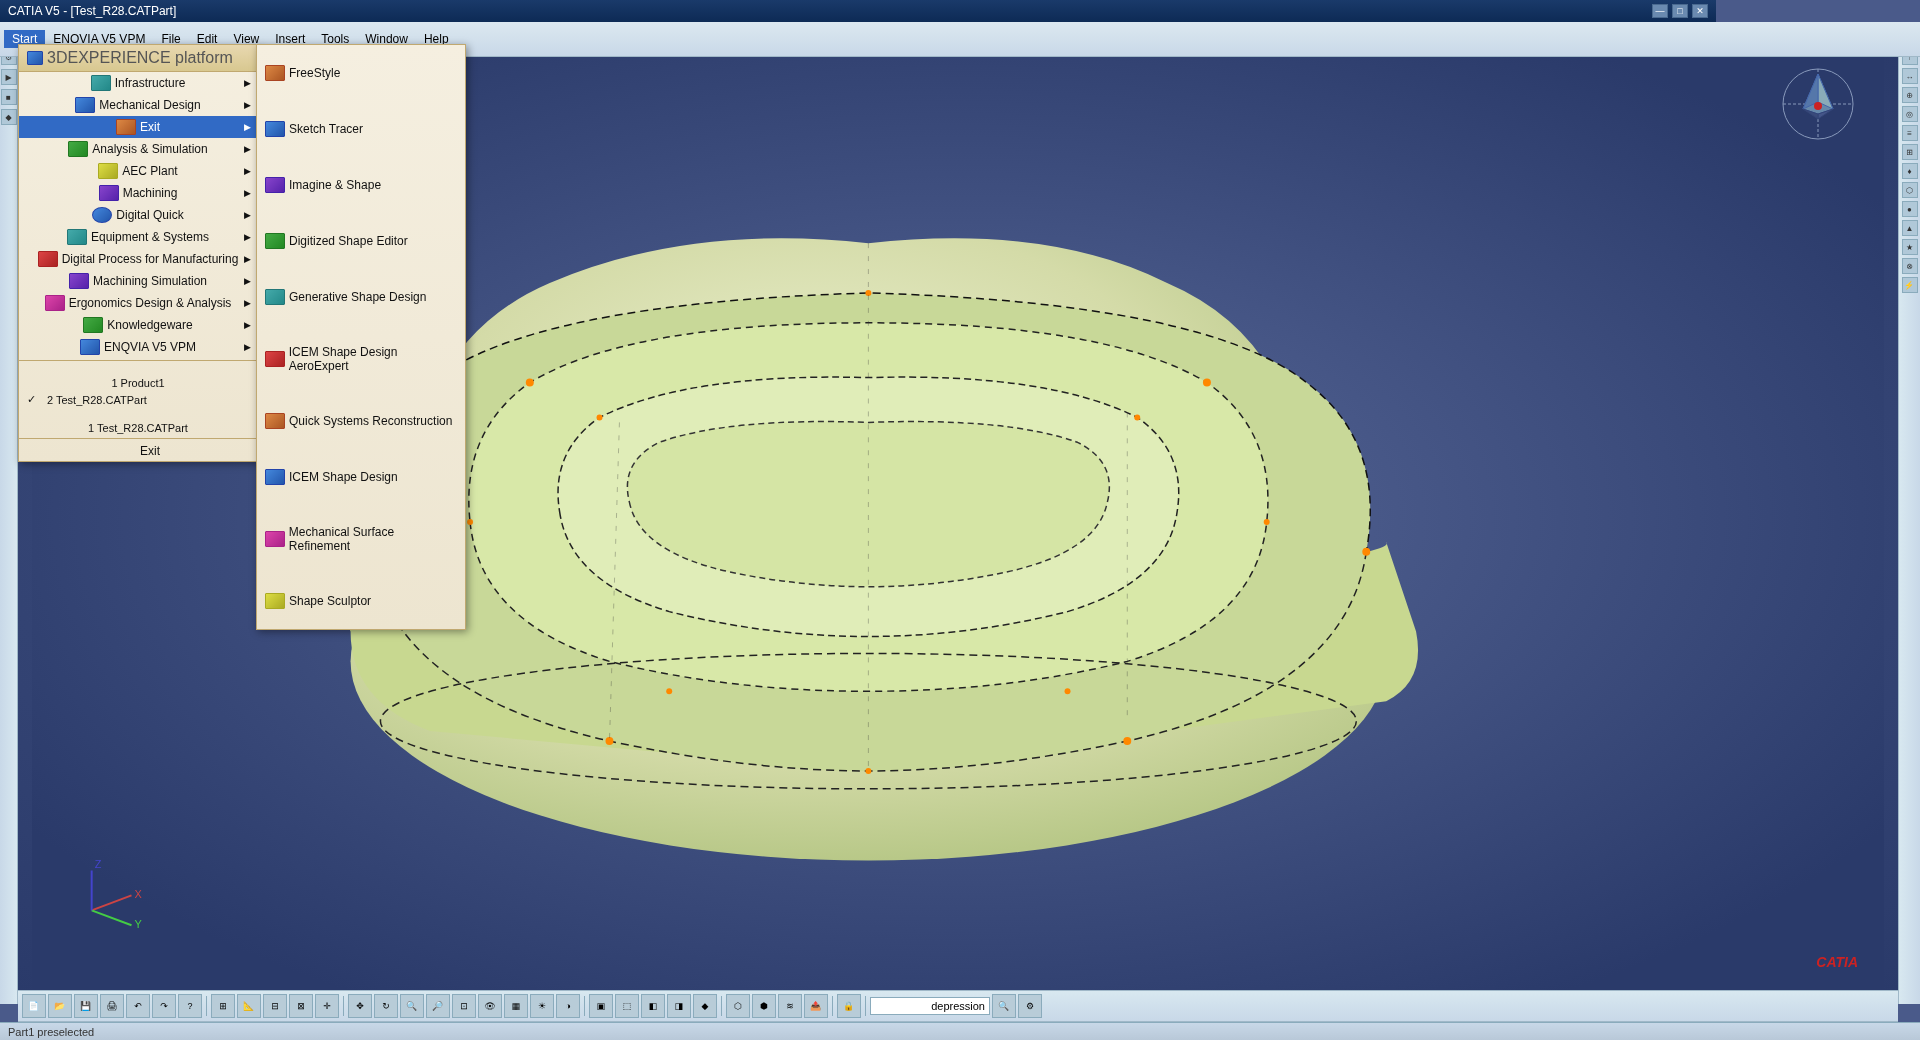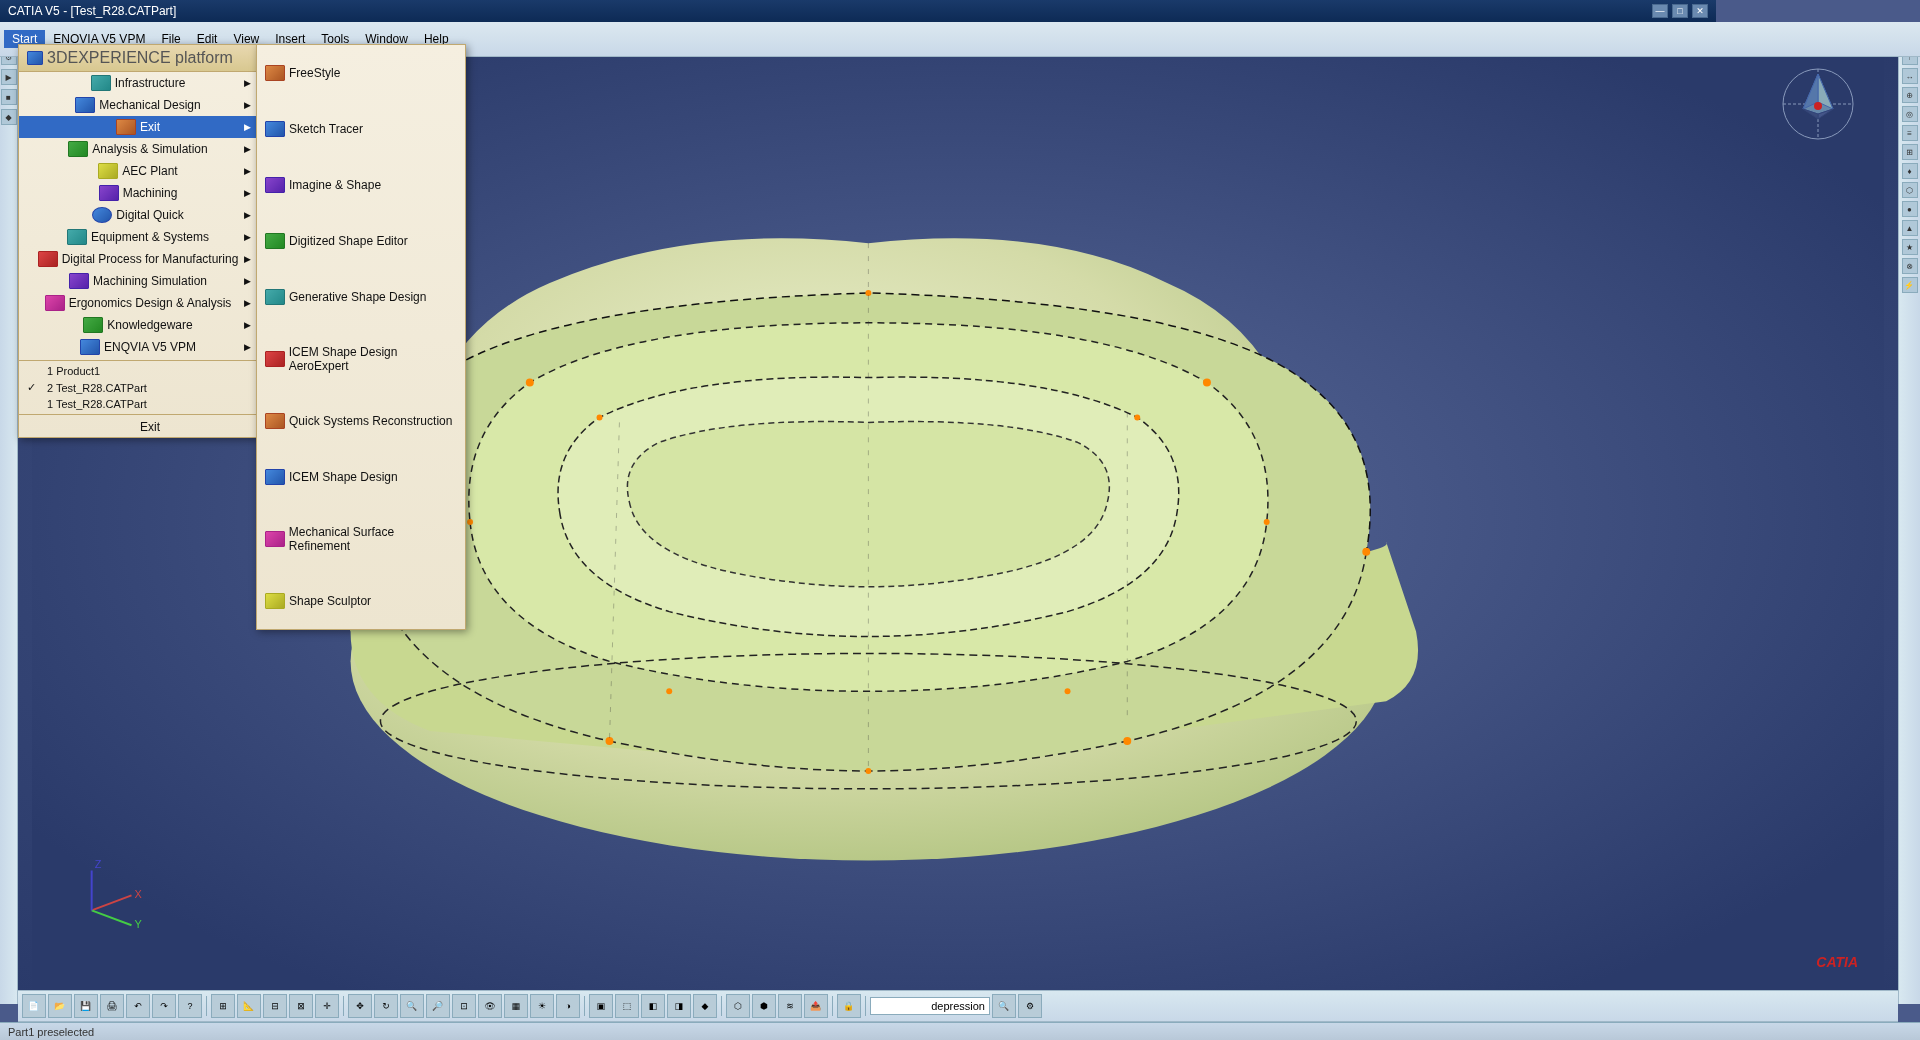--- a/index.html
+++ b/index.html
@@ -92,21 +92,21 @@
     }
     .start-item {
       display: flex; align-items: center; padding: 3px 8px; cursor: pointer;
       color: #111; font-size: 12px; position: relative; justify-content: center;
     }
     .start-item .item-icon { width: 20px; height: 16px; margin-right: 4px; }
     .start-item .arrow { position: absolute; right: 6px; font-size: 9px; }
     .start-separator { height: 1px; background: #c0a870; margin: 2px 0; }
     .start-item.highlighted { background: #316ac5; color: white; }
 
-    .start-item-recent { display: flex; align-items: center; padding: 2px 8px; cursor: pointer; color: #111; font-size: 11px; }
+    .start-item-recent { display: flex; align-items: center; padding: 2px 8px; cursor: pointer; color: #111; font-size: 11px; flex-direction: column; }
     .start-item-checked { display: flex; align-items: center; padding: 2px 8px; cursor: pointer; color: #111; font-size: 11px; }
 
     
     #shape-submenu {
       position: absolute; top: 44px; left: 256px; width: 210px;
       background: linear-gradient(to bottom, #f5efe0, #ede5d0);
       border: 1px solid #c0a870; z-index: 210;
       box-shadow: 2px 2px 8px rgba(0,0,0,0.4);
     }
     .submenu-item {

